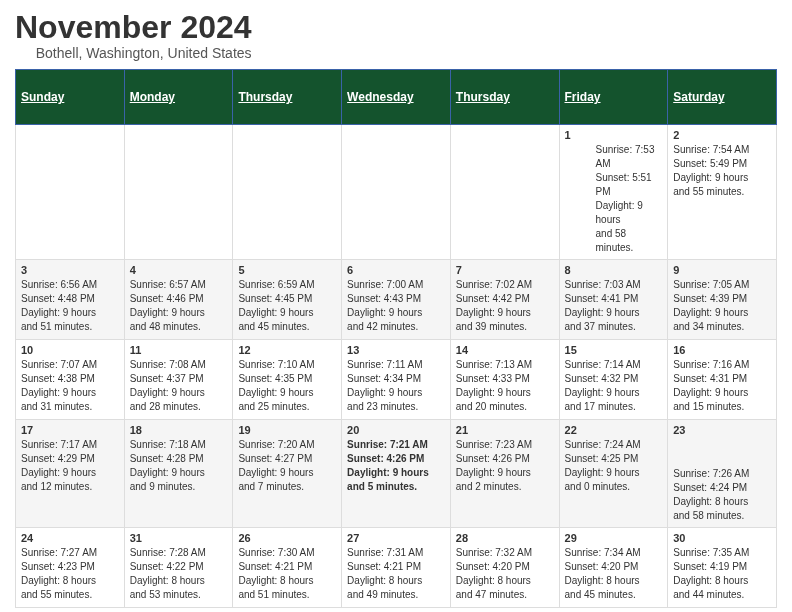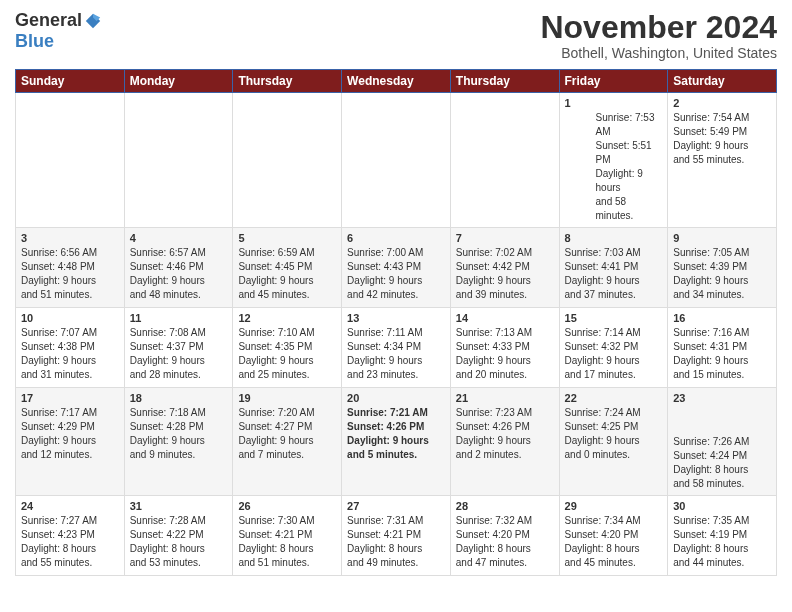--- a/index.html
+++ b/index.html
@@ -57,27 +57,28 @@
     .location {
       font-size: 14px;
       color: #555;
     }
     .calendar {
       width: 100%;
       border-collapse: collapse;
       table-layout: fixed;
     }
     .calendar th {
-      background-color: #7f1d1d;
+      background-color: #14532d;
       color: white;
       text-align: left;
-      padding: 4px 5px;
+      padding: 20px 5px;
       font-size: 12px;
       font-weight: bold;
       border: 1px solid #3a62a8;
+      text-decoration: underline;
     }
     .calendar td {
       vertical-align: top;
       padding: 4px 5px;
       font-size: 10px;
       color: #333;
       border: 1px solid #ddd;
       height: 80px;
       background: #fff;
     }
@@ -96,30 +97,20 @@
     }
     .empty-cell {
       background: #fff !important;
     }
   </style>
 </head>
 <body>
 
 <div class="container">
   <div class="header">
-    <div class="logo">
-      <div class="logo-text">
-        <span class="logo-general">General</span>
-        <svg class="logo-icon" viewBox="0 0 20 20">
-          <polygon points="10,2 18,10 10,18 2,10" fill="#3a7fc1"></polygon>
-          <polygon points="10,2 18,6 14,10 10,6" fill="#5ba3e0"></polygon>
-        </svg>
-      </div>
-      <span class="logo-blue">Blue</span>
-    </div>
     <div class="title-section">
       <div class="month-title">November 2024</div>
       <div class="location">Bothell, Washington, United States</div>
     </div>
   </div>
 
   <table class="calendar">
     <thead>
       <tr>
         <th>Sunday</th>

